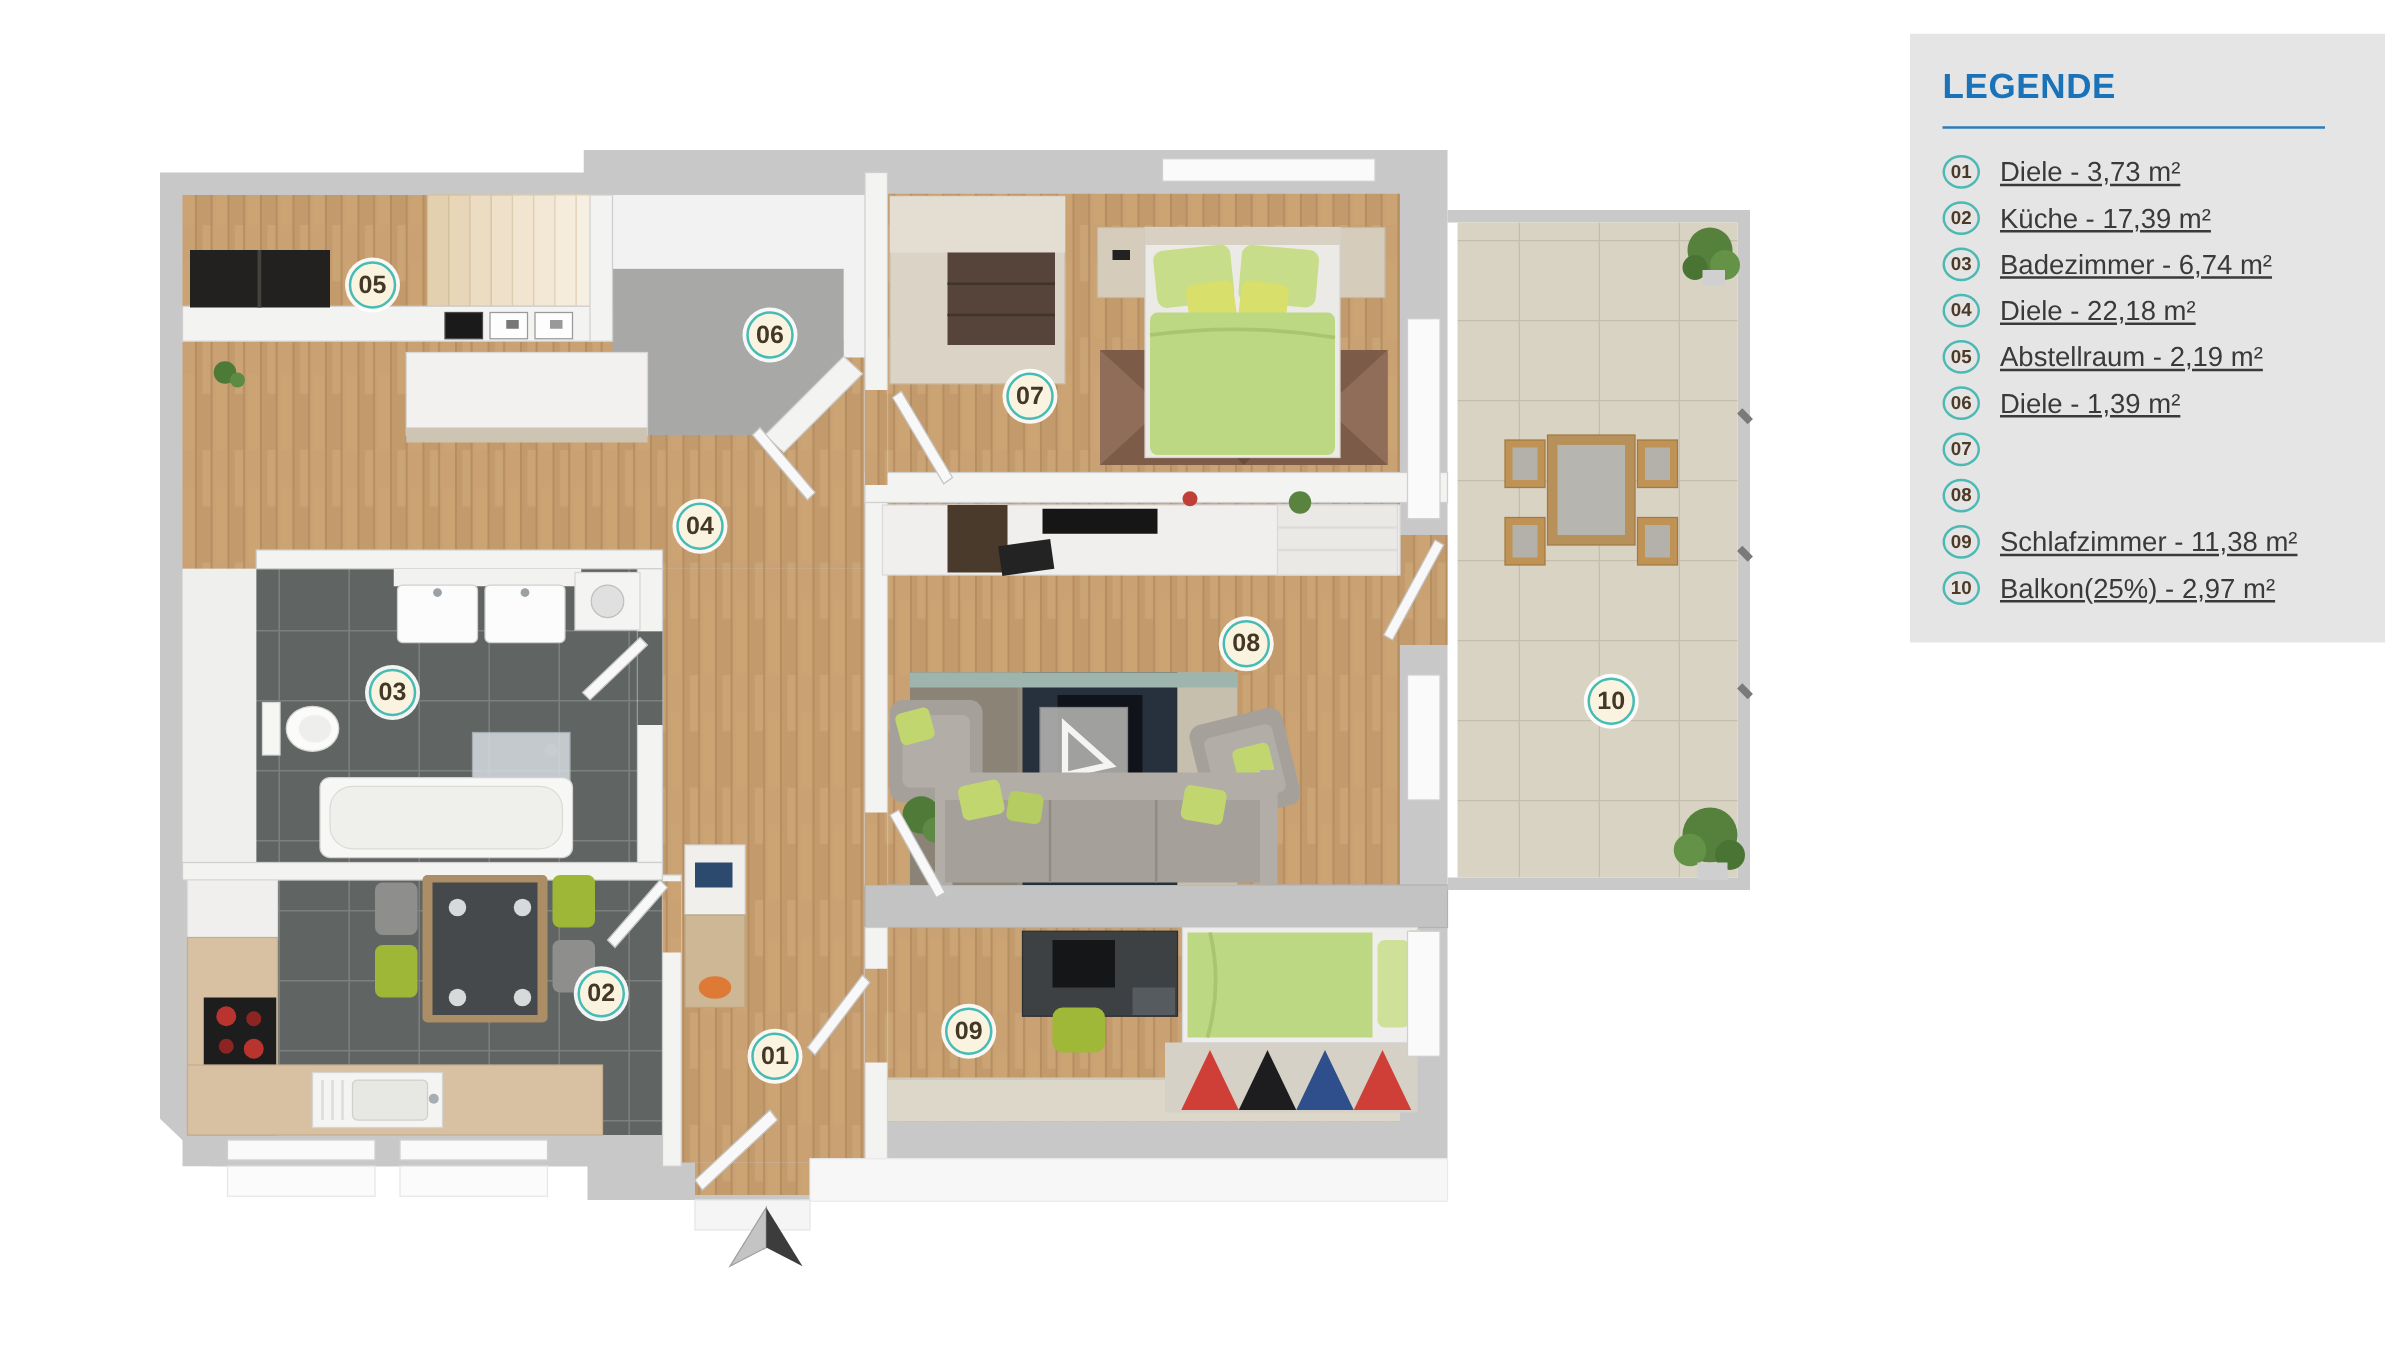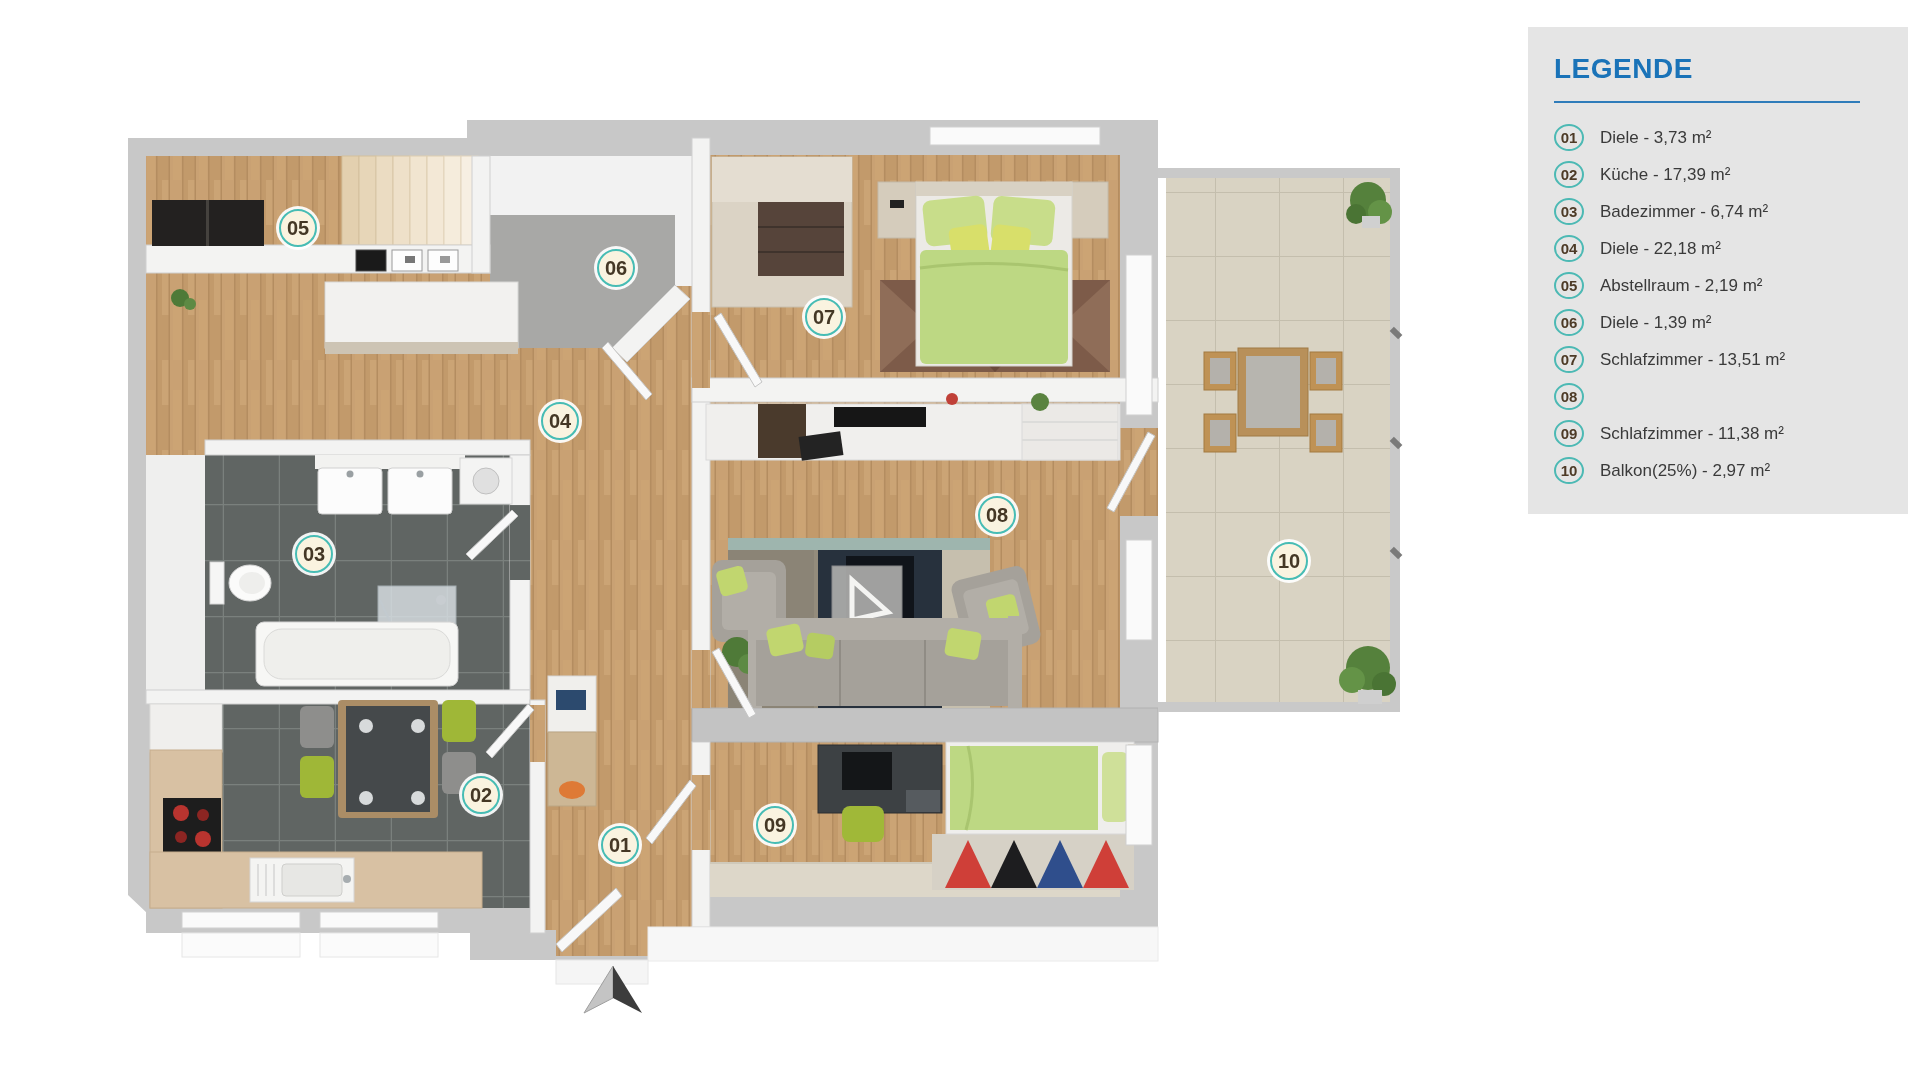--- a/index.html
+++ b/index.html
@@ -14,21 +14,21 @@
           font-size:20px;font-weight:bold;color:#443725;}
   
   .legend{position:absolute;left:1528px;top:12px;width:380px;height:487px;background:#e5e5e5;
           box-sizing:border-box;padding:26px 24px 0 26px;margin-top:15px;}
   .legend-title{color:#1a73b8;font-size:28px;font-weight:bold;letter-spacing:.5px;}
   .legend-rule{height:0;border:none;border-top:2px solid #2f7cba;width:306px;margin:16px 0 16px 0;}
   .legend-item{display:flex;align-items:center;height:37px;}
   .legend-badge{flex:0 0 auto;width:30px;height:27px;border:2px solid #4cb9b4;border-radius:50%;
           box-sizing:border-box;display:flex;align-items:center;justify-content:center;
           font-size:15px;font-weight:bold;color:#4d3a26;margin-right:16px;}
-  .legend-label{font-size:17px;color:#3a3a3a;white-space:nowrap;}
+  .legend-label{font-size:22px;color:#3a3a3a;white-space:nowrap;text-decoration:underline;}
 </style>
 </head>
 <body>
 
 <div class="stage">
 
   <svg class="plan-svg" viewBox="0 0 1920 1080">
     <defs>
       <pattern id="wood" width="26" height="90" patternUnits="userSpaceOnUse">
         <rect width="26" height="90" fill="#c9a173"></rect>
@@ -389,21 +389,20 @@
           <span class="legend-label">Abstellraum - 2,19 m²</span>
         </div>
 
         <div class="legend-item">
           <span class="legend-badge">06</span>
           <span class="legend-label">Diele - 1,39 m²</span>
         </div>
 
         <div class="legend-item">
           <span class="legend-badge">07</span>
-          <span class="legend-label">Schlafzimmer - 13,51 m²</span>
         </div>
 
         <div class="legend-item">
           <span class="legend-badge">08</span>
         </div>
 
         <div class="legend-item">
           <span class="legend-badge">09</span>
           <span class="legend-label">Schlafzimmer - 11,38 m²</span>
         </div>

